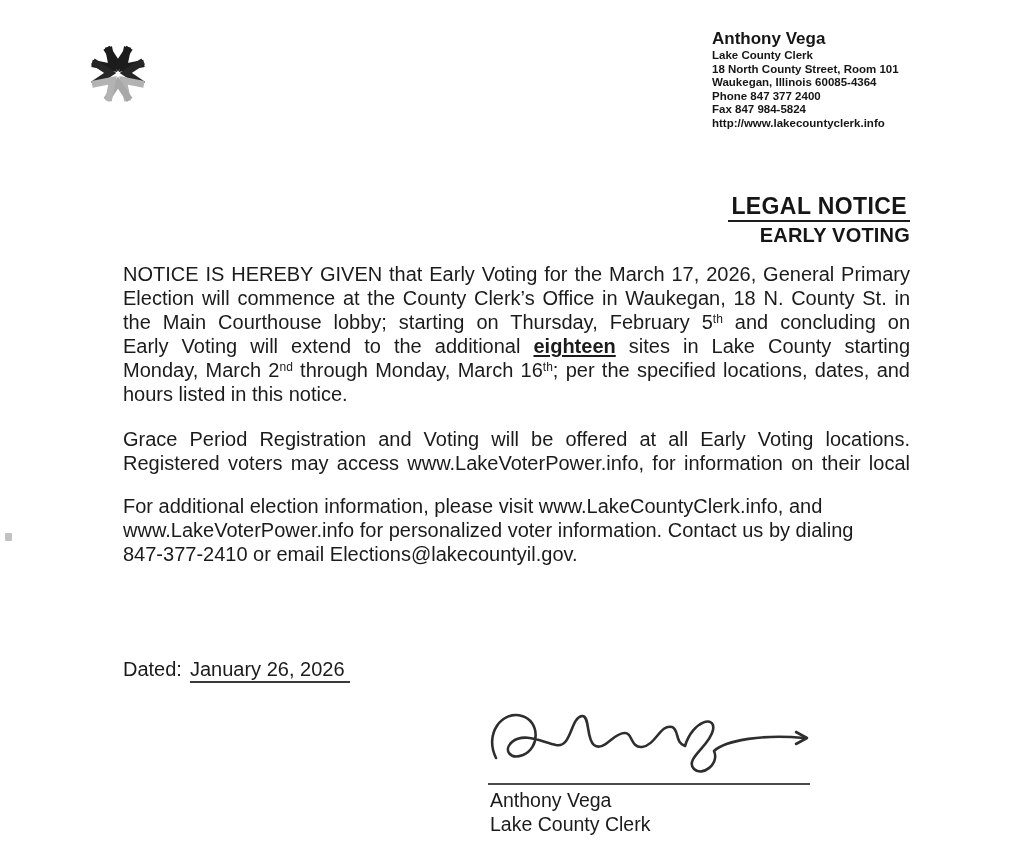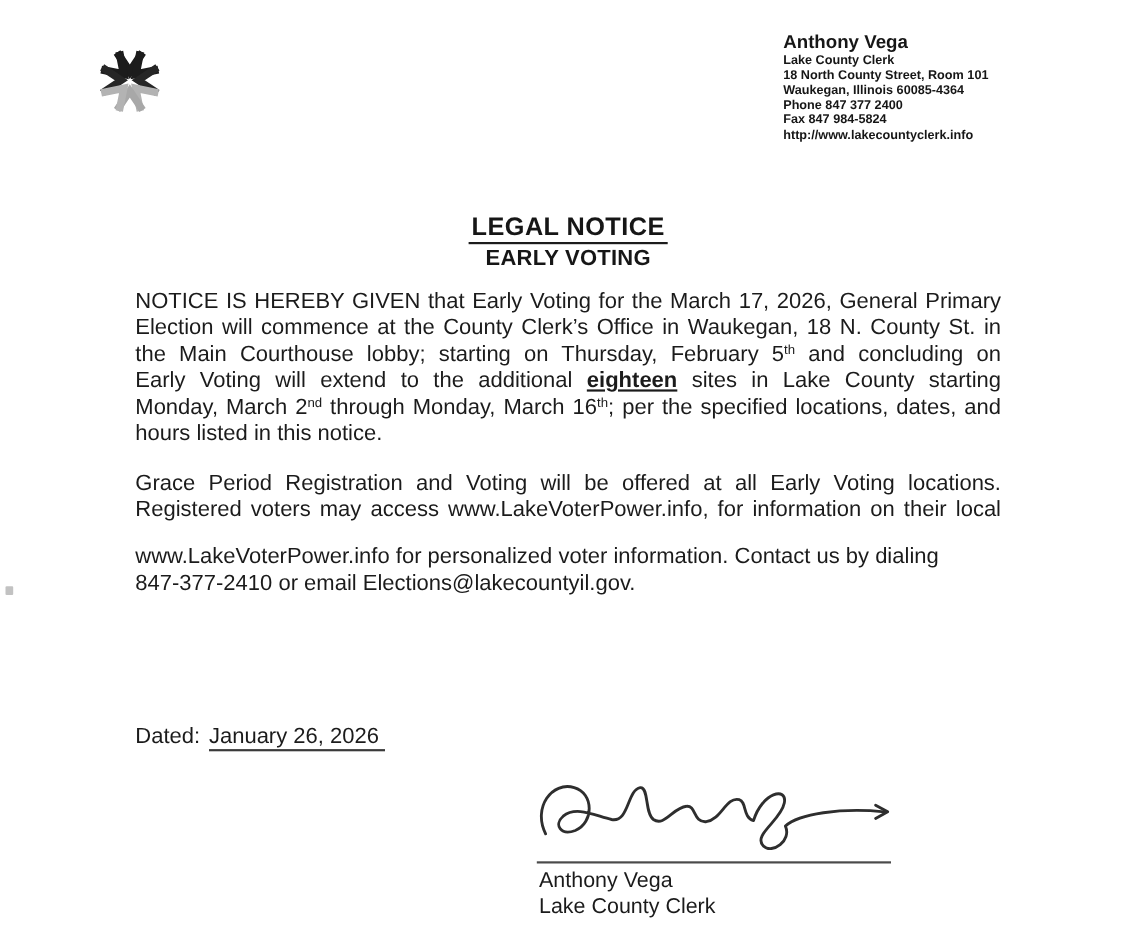--- a/index.html
+++ b/index.html
@@ -15,21 +15,21 @@
   .logo-text { position:absolute; left:159px; top:58px; font-size:29px; line-height:34px; letter-spacing:0.2px; white-space:nowrap; }
   .logo-lake   { color:#848484; }
   .logo-county { color:#b6b6b6; }
 
   
   .contact { position:absolute; left:712px; top:29px; color:#161616; font-weight:bold; }
   .contact-name  { font-size:17px; line-height:20px; }
   .contact-line  { font-size:11.5px; line-height:13.6px; }
 
   
-  .titleblock { position:absolute; left:123px; top:193px; width:787px; text-align:center; color:#161616; }
+  .titleblock { position:absolute; left:123px; top:193px; width:787px; text-align:right; color:#161616; }
   .title-main { display:inline-block; font-size:23px; line-height:26px; font-weight:bold; letter-spacing:0.4px;
                 border-bottom:2.5px solid #1c1c1c; padding:0 3px 1px 3px; }
   .title-sub  { font-size:20px; line-height:23px; font-weight:bold; letter-spacing:0.2px; margin-top:2px; }
 
   
   .bodycol { position:absolute; left:123px; top:262px; width:787px; font-size:20px; line-height:24px; color:#1b1b1b; }
   .para-p2 { margin-top:21px; }
   .para-p3 { margin-top:19px; }
   .line { min-height:24px; }
   .just { text-align:justify; text-align-last:justify; }
@@ -95,20 +95,21 @@
       <div class="line just"><span>Monday, March 2</span><span class="sup">nd</span><span> through Monday, March 16</span><span class="sup">th</span><span>; per the specified locations, dates, and</span></div>
       <div class="line">hours listed in this notice.</div>
     </div>
 
     <div class="para para-p2">
       <div class="line just">Grace Period Registration and Voting will be offered at all Early Voting locations.</div>
       <div class="line just"><span>Registered voters may access </span><span class="u">www.LakeVoterPower.info</span><span>, for information on their local</span></div>
     </div>
 
     <div class="para para-p3">
+      <div class="line"><span>For additional election information, please visit </span><span class="u">www.LakeCountyClerk.info</span><span>, and</span></div>
       <div class="line"><span class="u">www.LakeVoterPower.info</span><span> for personalized voter information. Contact us by dialing</span></div>
       <div class="line"><span>847-377-2410 or email </span><span class="u">Elections@lakecountyil.gov.</span></div>
     </div>
 
   </div>
 
   <div class="dated"><span class="dated-label">Dated:</span><span class="dated-date">January 26, 2026</span></div>
 
   <svg class="sig-scrawl" viewBox="0 0 340 78" width="340" height="78" aria-hidden="true">
     <g fill="none" stroke="#2e2e2e" stroke-width="2.6" stroke-linecap="round" stroke-linejoin="round">

